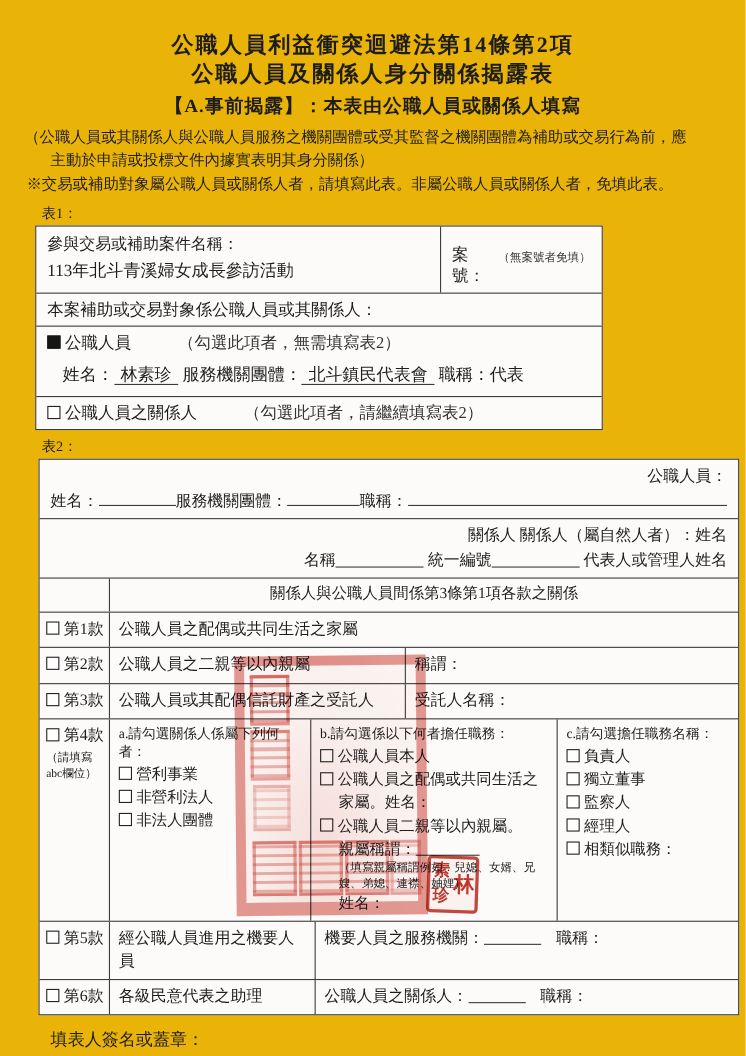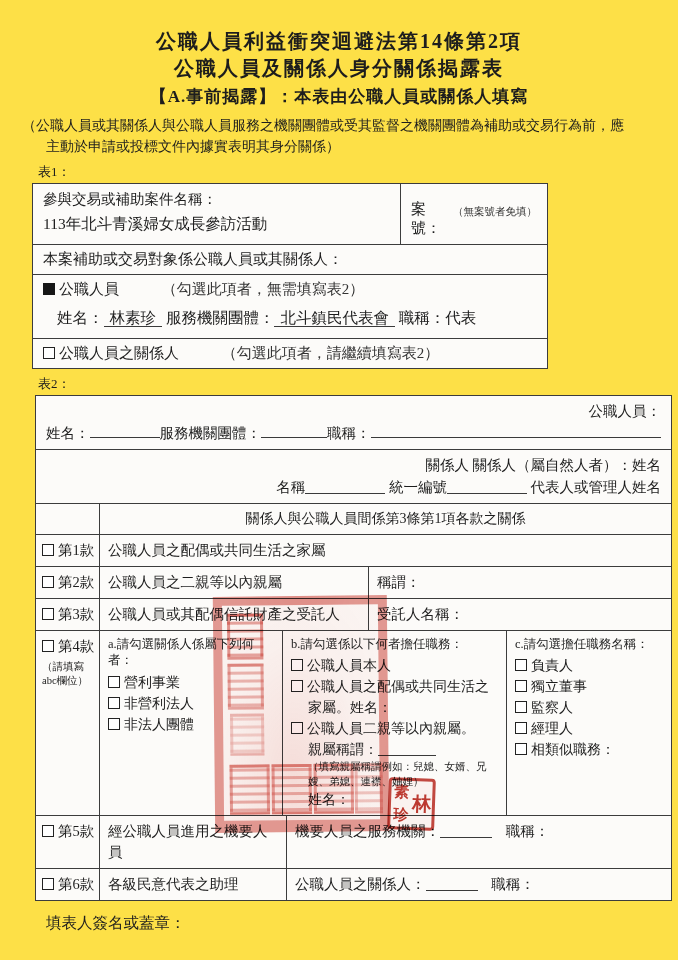--- a/index.html
+++ b/index.html
@@ -1,21 +1,21 @@
 <!DOCTYPE html>
 <html><head>
 <meta charset="utf-8">
 <style>
   html,body{margin:0;padding:0;}
   body{background:#ffffff;}
   .page{
     position:relative;
     width:678px;height:960px;
     margin:0 auto;
-    background:#fde047;
+    background:#eab308;
     font-family:"Liberation Serif","DejaVu Serif",serif;
     color:#1d1d1d;
     overflow:hidden;
     box-sizing:border-box;
   }
   
   .titles{text-align:center;padding-top:28px;}
   .title-main{font-size:20px;font-weight:bold;letter-spacing:2px;line-height:1.35;}
   .title-sub{font-size:17px;font-weight:bold;letter-spacing:1px;margin-top:3px;}
   .intro{margin:7px 16px 0 22px;font-size:14px;line-height:1.5;}
@@ -108,20 +108,21 @@
 
   <div class="titles">
     <div class="title-main">公職人員利益衝突迴避法第14條第2項</div>
     <div class="title-main">公職人員及關係人身分關係揭露表</div>
     <div class="title-sub">【A.事前揭露】：本表由公職人員或關係人填寫</div>
   </div>
   <div class="intro">
     <div class="l1">（公職人員或其關係人與公職人員服務之機關團體或受其監督之機關團體為補助或交易行為前，應</div>
     <div class="l2">主動於申請或投標文件內據實表明其身分關係）</div>
   </div>
+  <div class="note">※交易或補助對象屬公職人員或關係人者，請填寫此表。非屬公職人員或關係人者，免填此表。</div>
 
   <div class="tbl-label">表1：</div>
   <div class="table1">
     <div class="t1-row t1-r1">
       <div class="t1-r1-left">
         <div>參與交易或補助案件名稱：</div>
         <div class="t1-case-value">113年北斗青溪婦女成長參訪活動</div>
       </div>
       <div class="t1-r1-right">
         <span class="t1-caseno">案號：</span>

